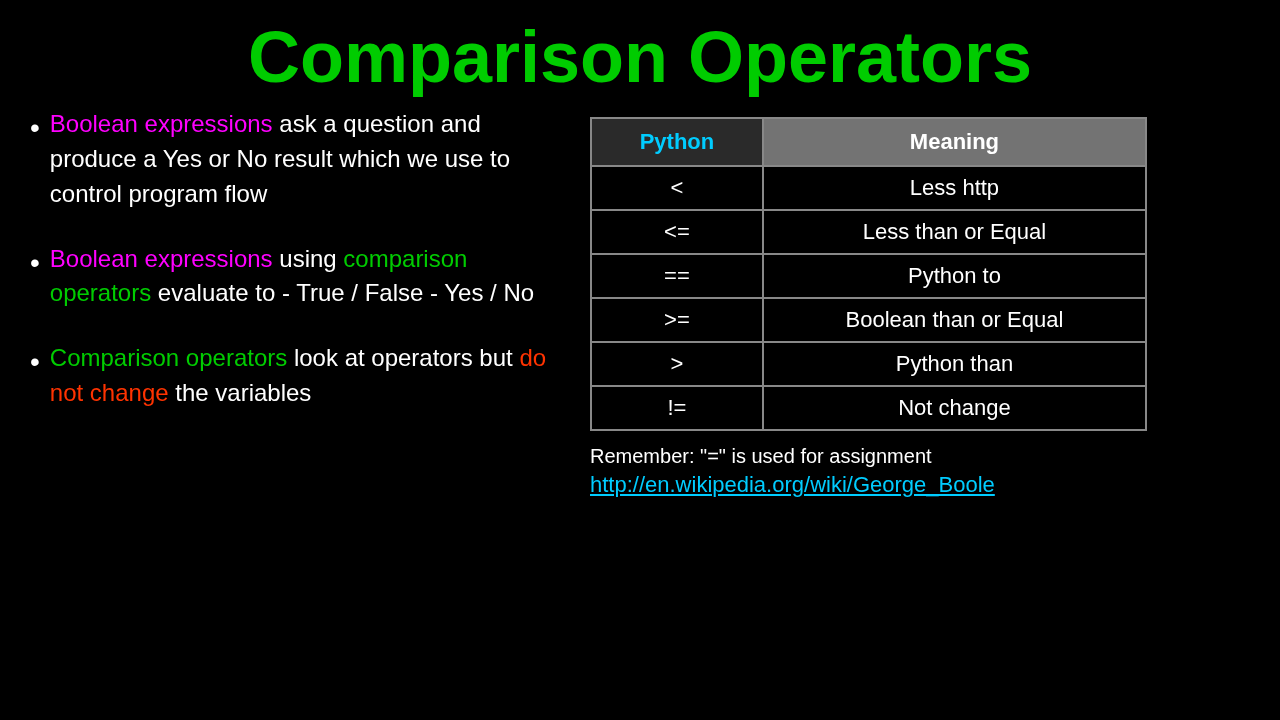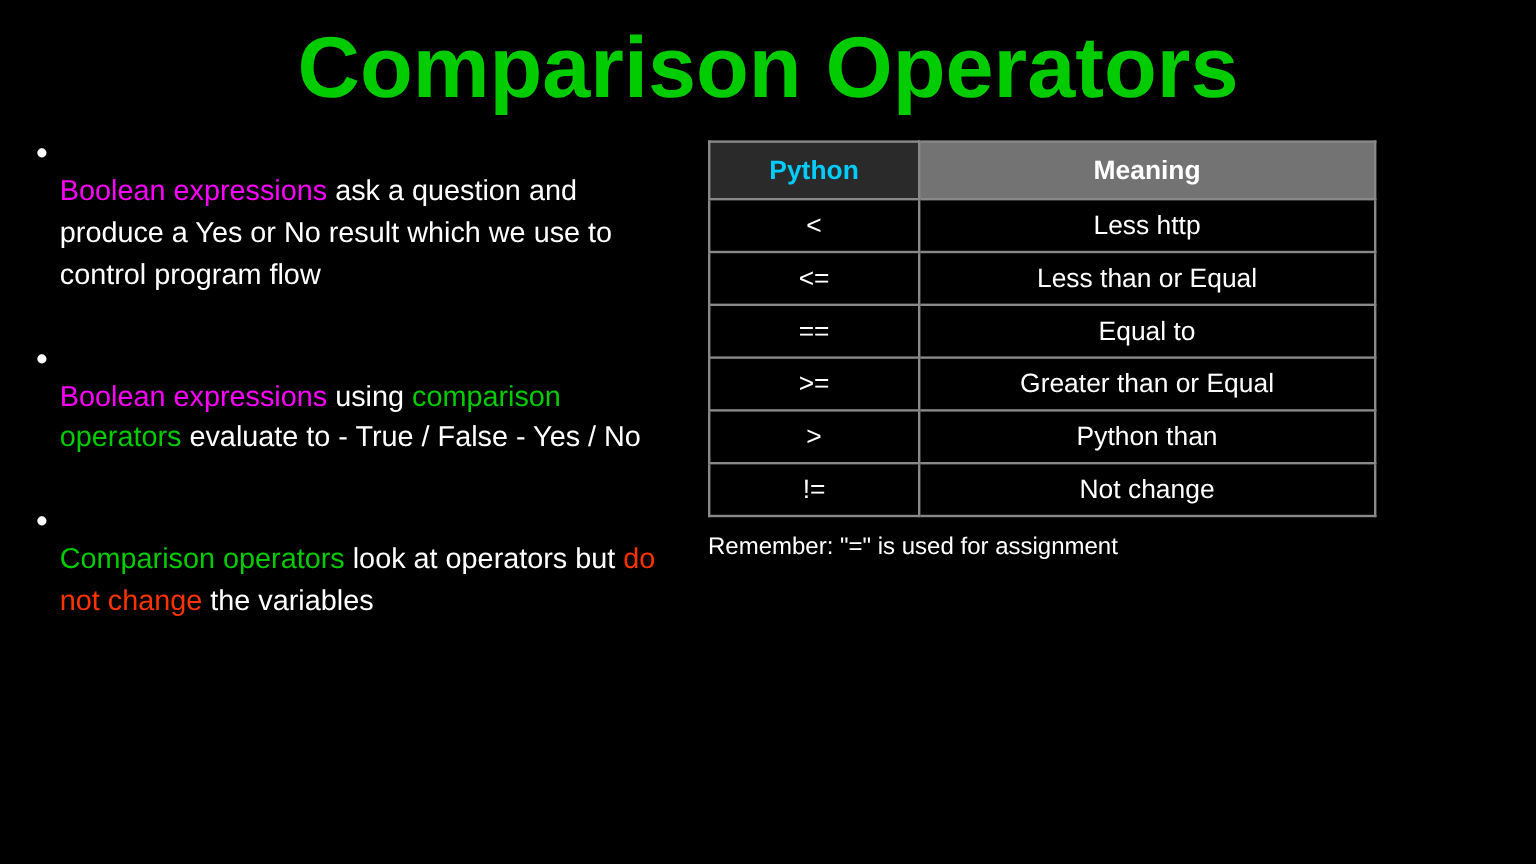--- a/index.html
+++ b/index.html
@@ -48,21 +48,20 @@
       font-size: 28px;
       line-height: 1.2;
       flex-shrink: 0;
       margin-top: 4px;
     }
 
     .bullet-text {
       font-size: 24px;
       line-height: 1.45;
       color: #fff;
-      margin-top: 36px;
     }
 
     .highlight-magenta {
       color: #ff00ff;
     }
 
     .highlight-green {
       color: #00cc00;
     }
 
@@ -164,32 +163,33 @@
         <tr>
           <td>&lt;</td>
           <td>Less http</td>
         </tr>
         <tr>
           <td>&lt;=</td>
           <td>Less than or Equal</td>
         </tr>
         <tr>
           <td>==</td>
-          <td>Equal to</td>
+          <td>Python to</td>
         </tr>
         <tr>
           <td>&gt;=</td>
-          <td>Greater than or Equal</td>
+          <td>Boolean than or Equal</td>
         </tr>
         <tr>
           <td>&gt;</td>
           <td>Python than</td>
         </tr>
         <tr>
           <td>!=</td>
           <td>Not change</td>
         </tr>
       </tbody>
     </table>
 
     <div class="remember-text">Remember:  "=" is used for assignment</div>
+    <div class="wiki-link">http://en.wikipedia.org/wiki/George_Boole</div>
   </div>
 </div>
 
 </body></html>

